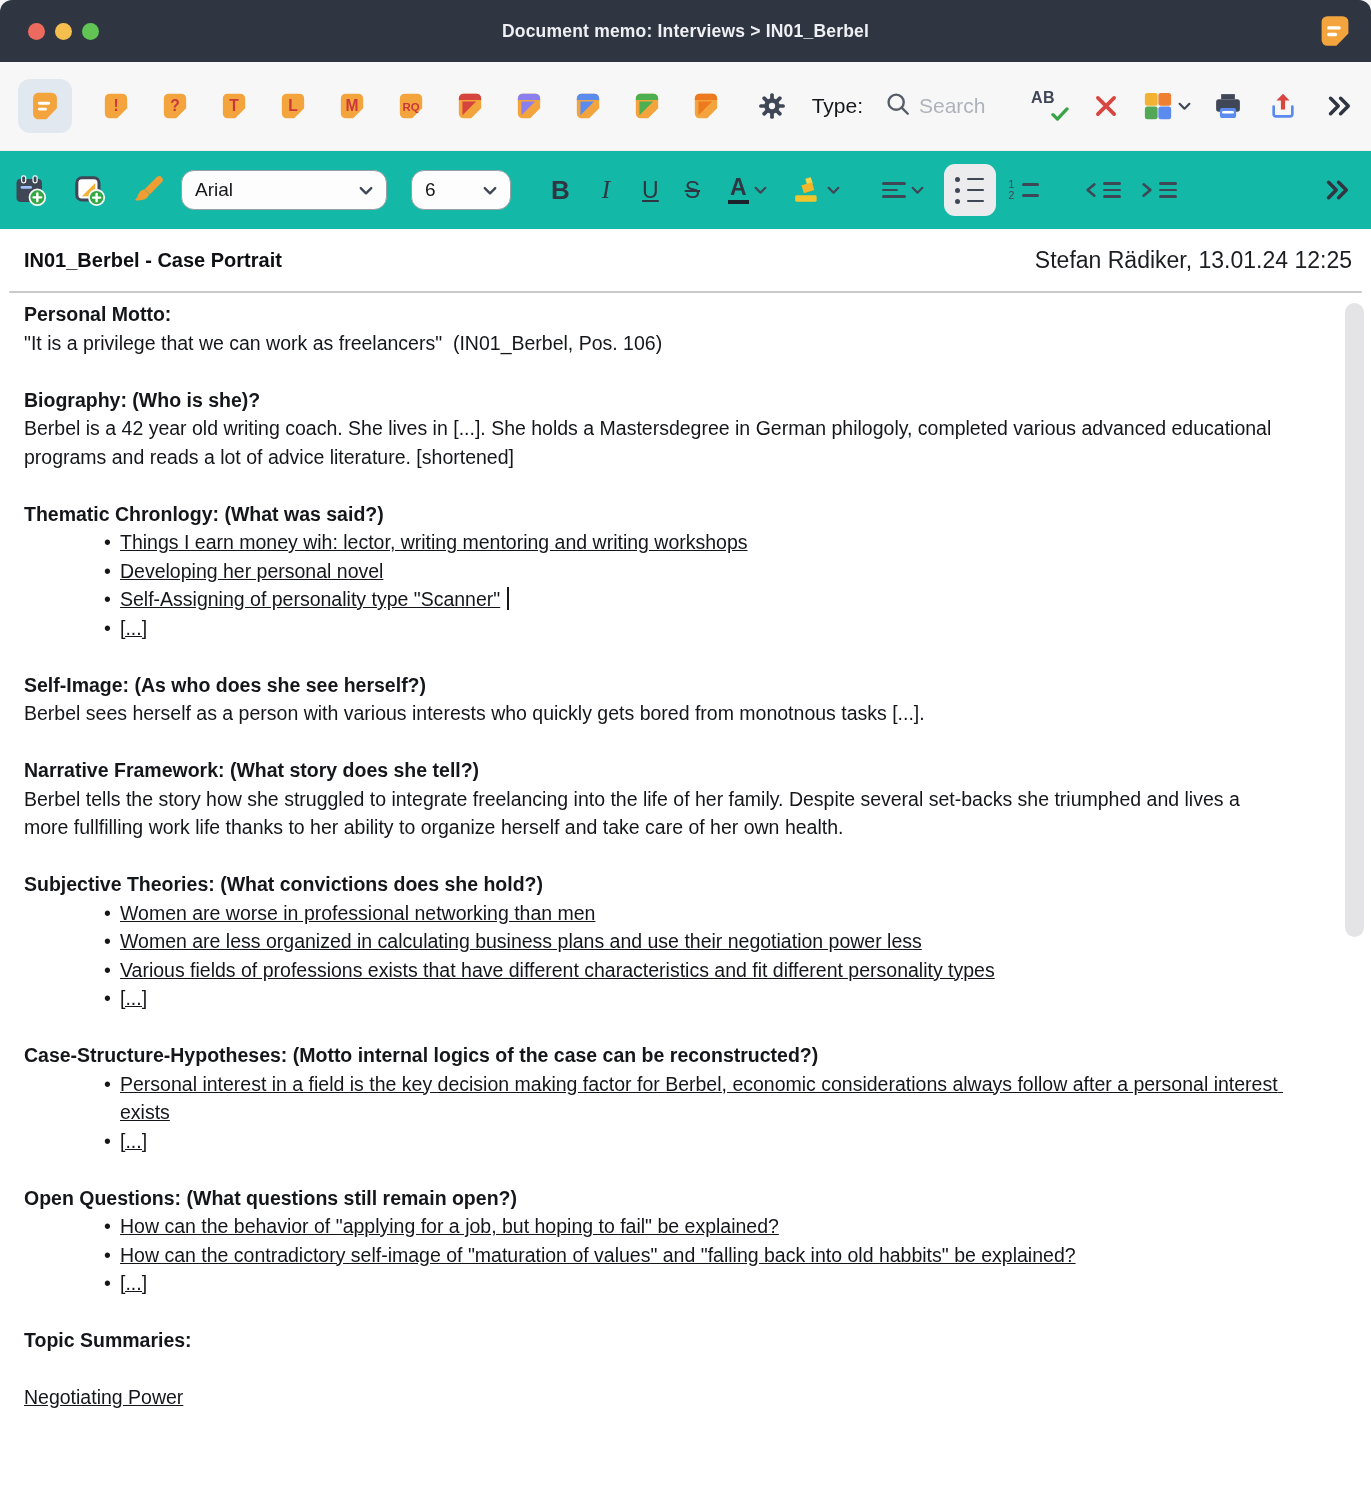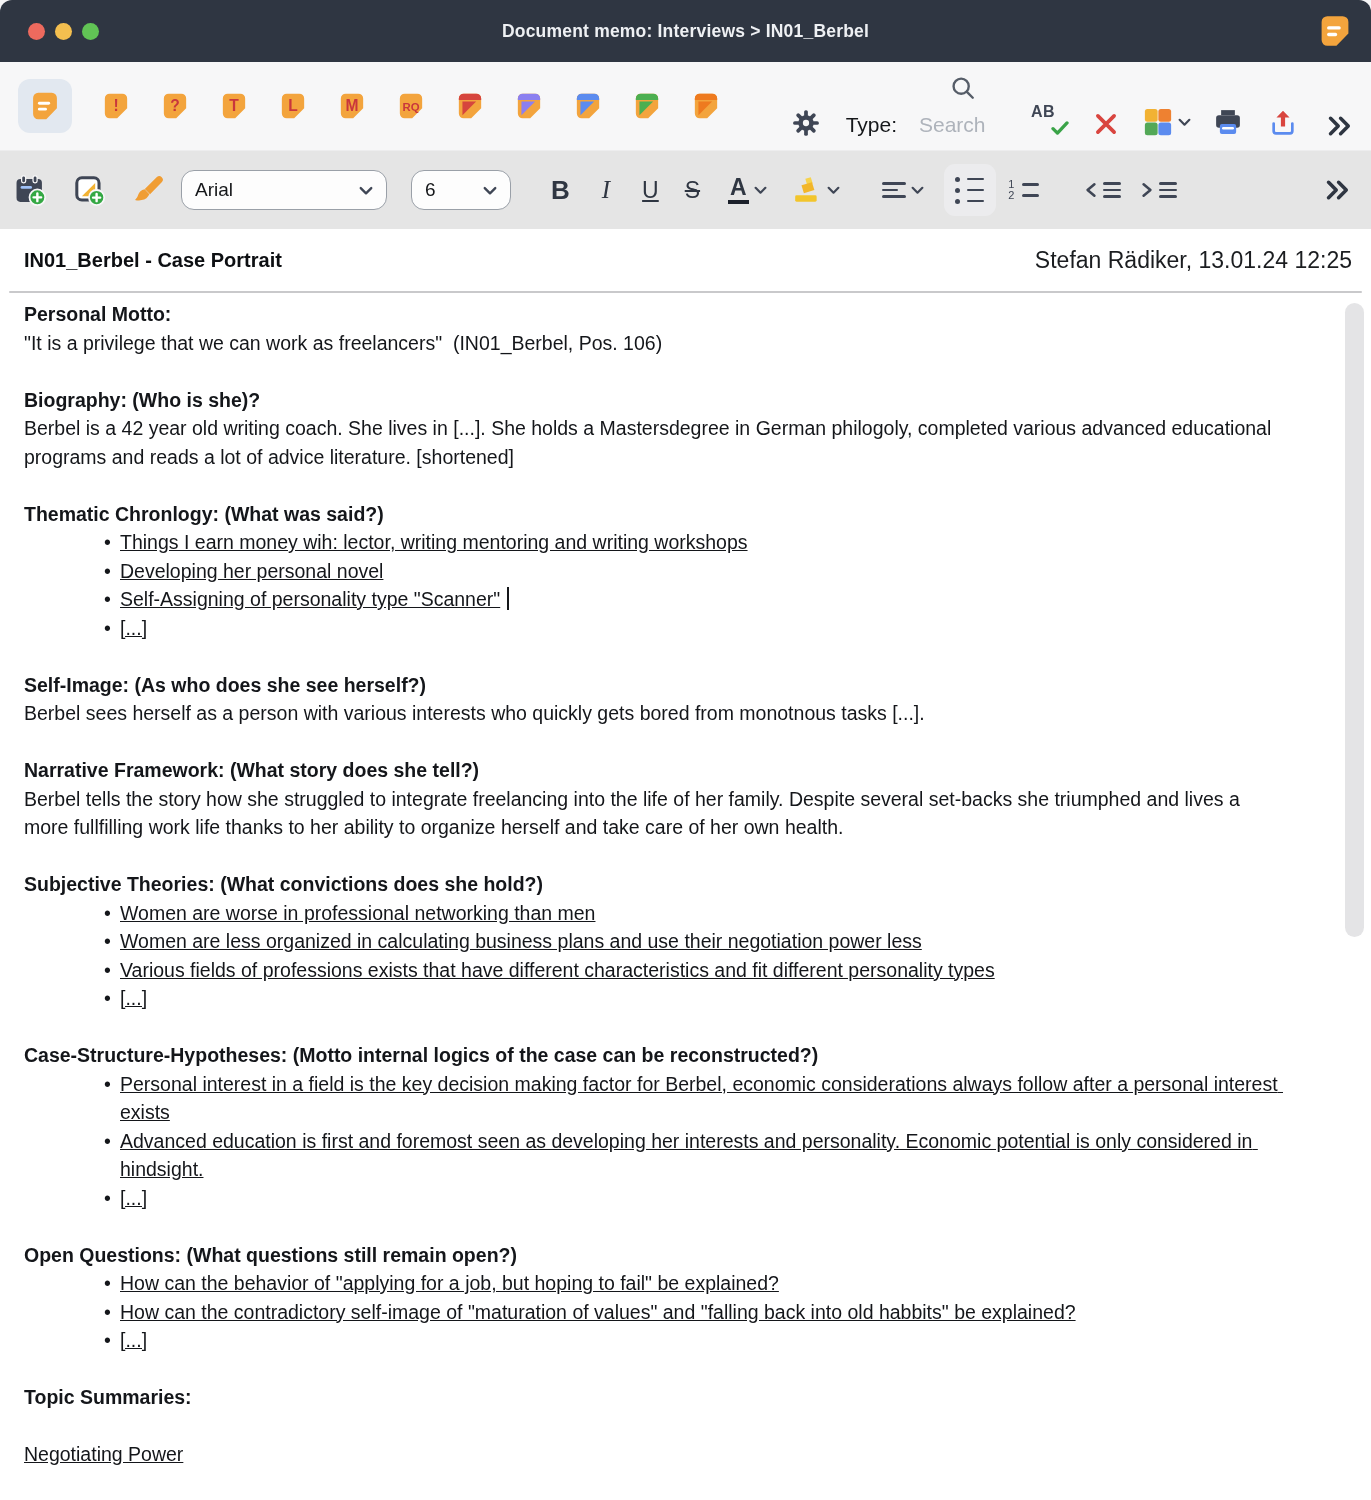--- a/index.html
+++ b/index.html
@@ -14,34 +14,34 @@
   .light.yellow { background:#f4bf4f; }
   .light.green { background:#61c455; }
   .tb-title { flex:1; text-align:center; color:#eef0f3; font-weight:bold; font-size:17.5px; letter-spacing:.2px; }
   .tb-memo { position:absolute; right:18px; top:13px; width:36px; height:36px; }
 
   
   .toolbar1 { height:88px; background:#f7f7f8; display:flex; align-items:center; padding:0 18px 0 6px; }
   .memo-sel-btn { width:54px; height:54px; background:#e2e8f0; border-radius:12px; display:flex; align-items:center; justify-content:center; }
   .memo-buttons { display:flex; align-items:center; gap:29px; margin-left:12px; }
   .memo-btn { width:30px; height:30px; display:flex; align-items:center; justify-content:center; cursor:default; }
-  .tools-right { margin-left:auto; display:flex; align-items:flex-end; }
+  .tools-right { margin-left:auto; display:flex; align-items:center; }
   .t1-item { display:flex; align-items:center; justify-content:center; }
   .type-label { font-size:21px; color:#15171a; margin:0 22px 0 26px; }
-  .search-wrap { display:flex; align-items:center; gap:8px; margin-right:24px;flex-direction:column; }
+  .search-wrap { display:flex; align-items:center; gap:8px; margin-right:24px; }
   .search-input { border:none; outline:none; background:transparent; font-size:21px; color:#3a3f46; width:88px; font-family:inherit; }
   .search-input::placeholder { color:#aeb3bb; }
   .ab-wrap { position:relative; width:36px; height:34px; margin-right:26px; }
   .ab-txt { position:absolute; left:0; top:0; font-size:16px; font-weight:bold; color:#3f4655; letter-spacing:.5px; }
   .ab-check { position:absolute; right:-2px; bottom:-2px; }
   .mr24 { margin-right:24px; } .mr26 { margin-right:26px; } .mr30 { margin-right:30px; } .mr22 { margin-right:22px; }
   .chev-tiny { margin-left:5px; display:inline-flex; }
 
   
-  .toolbar2 { height:79px; background:#e5e5e5; border-top:1px solid #ededee; display:flex; align-items:center; padding:0 20px 0 14px; }
+  .toolbar2 { height:79px; background:#14b8a6; border-top:1px solid #ededee; display:flex; align-items:center; padding:0 20px 0 14px; }
   .f-btn { display:flex; align-items:center; justify-content:center; }
   .fmt-select { height:40px; background:#fdfdfd; border:1.5px solid #9aa0a8; border-radius:13px; display:flex; align-items:center; justify-content:space-between; padding:0 13px; font-size:19px; color:#15171a; }
   .font-select { width:206px; margin-right:24px; }
   .size-select { width:100px; margin-right:40px; }
   .btn-b { font-size:26px; font-weight:800; color:#2f3642; margin-right:26px; }
   .btn-i { font-size:25px; font-style:italic; font-family:"Liberation Serif","DejaVu Serif",serif; color:#2f3642; margin-right:26px; padding:0 6px;}
   .btn-u { font-size:23px; text-decoration:underline; color:#2f3642; margin-right:26px; }
   .btn-s { font-size:23px; text-decoration:line-through; color:#2f3642; margin-right:28px; }
   .color-a { display:flex; align-items:center; margin-right:24px; }
   .a-glyph { font-size:23px; font-weight:bold; color:#2f3642; border-bottom:4px solid #1c212b; line-height:1; padding:0 2px 1px; }
@@ -412,21 +412,20 @@
         <div class="memo-section">
           <div class="section-heading">Subjective Theories: (What convictions does she hold?)</div>
           <div class="bullet-item"><span>Women are worse in professional networking than men</span></div>
           <div class="bullet-item"><span>Women are less organized in calculating business plans and use their negotiation power less</span></div>
           <div class="bullet-item"><span>Various fields of professions exists that have different characteristics and fit different personality types</span></div>
           <div class="bullet-item"><span>[...]</span></div>
         </div>
         <div class="memo-section">
           <div class="section-heading">Case-Structure-Hypotheses: (Motto internal logics of the case can be reconstructed?)</div>
           <div class="bullet-item"><span>Personal interest in a field is the key decision making factor for Berbel, economic considerations always follow after a personal interest exists</span></div>
-          <div class="bullet-item"><span>Advanced education is first and foremost seen as developing her interests and personality. Economic potential is only considered in hindsight.</span></div>
           <div class="bullet-item"><span>[...]</span></div>
         </div>
         <div class="memo-section">
           <div class="section-heading">Open Questions: (What questions still remain open?)</div>
           <div class="bullet-item"><span>How can the behavior of "applying for a job, but hoping to fail" be explained?</span></div>
           <div class="bullet-item"><span>How can the contradictory self-image of "maturation of values" and "falling back into old habbits" be explained?</span></div>
           <div class="bullet-item"><span>[...]</span></div>
         </div>
         <div class="memo-section">
           <div class="section-heading">Topic Summaries:</div>

